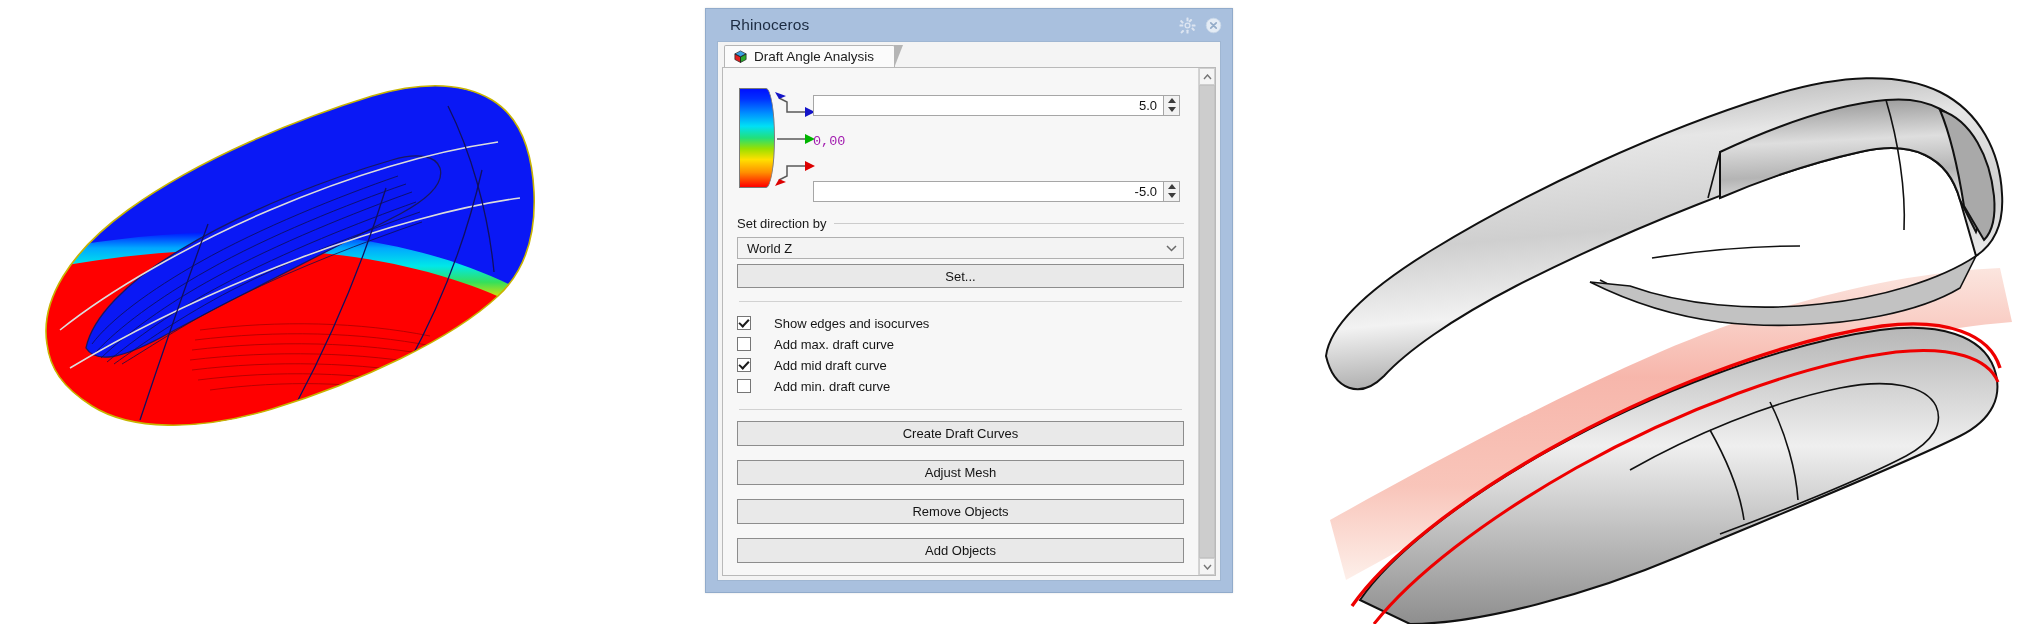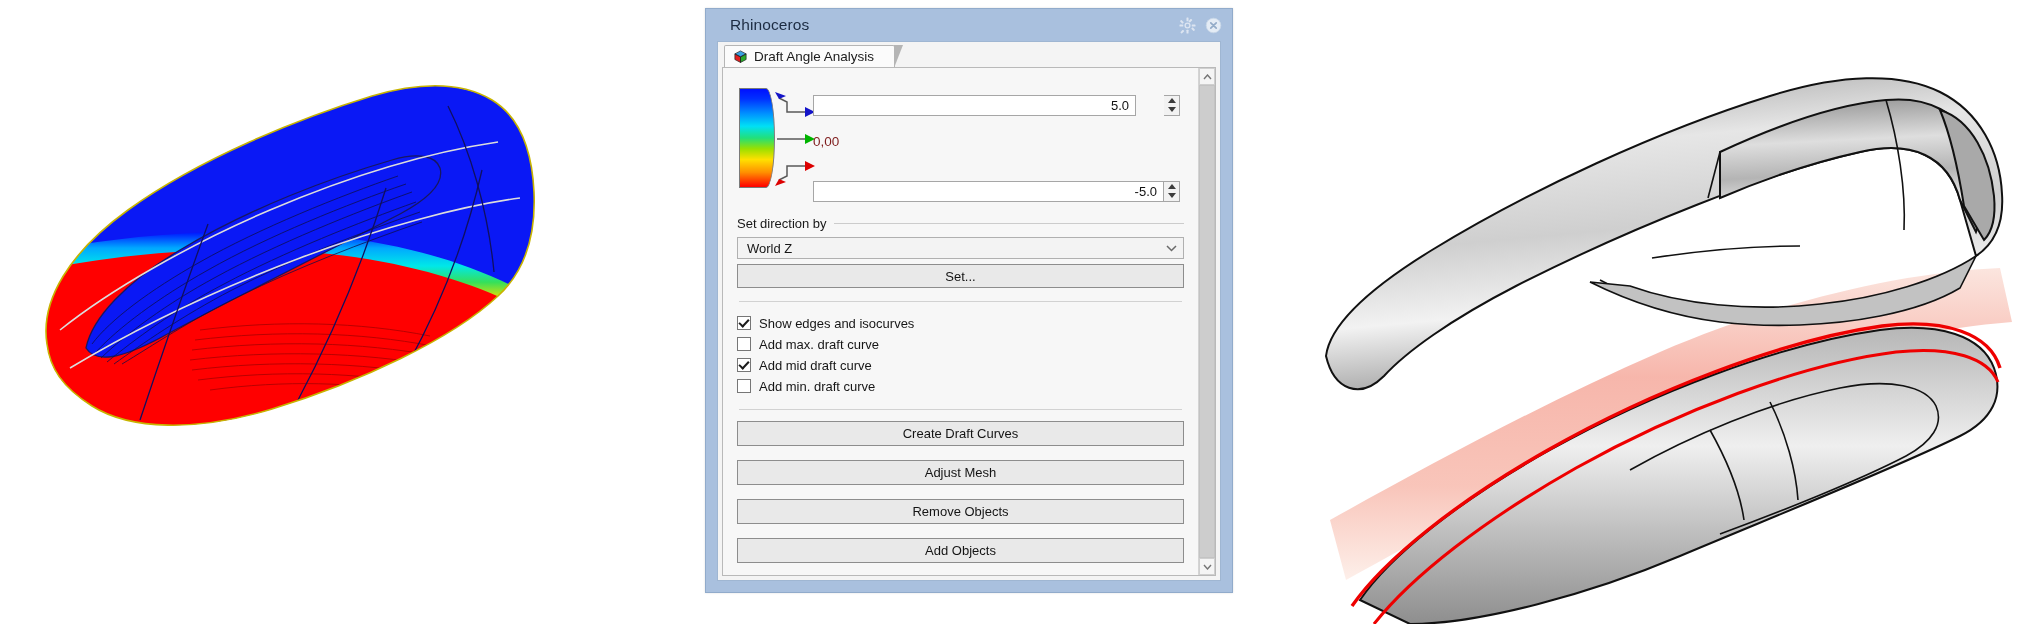--- a/index.html
+++ b/index.html
@@ -177,21 +177,21 @@
     box-sizing: border-box;
   }
   .spin-row {
     position: absolute;
     left: 76px;
     right: 4px;
     height: 22px;
     display: flex;
     align-items: center;
   }
-  .spin-row.top { top: 12px; gap: 28px; }
+  .spin-row.top { top: 12px; }
   .spin-row.bottom { top: 98px; }
   .mid-row {
     position: absolute;
     left: 76px;
     top: 48px;
     height: 22px;
     display: flex;
     align-items: center;
     gap: 6px;
   }
@@ -217,21 +217,21 @@
     display: flex;
     flex-direction: column;
     cursor: pointer;
   }
   .spinner div {
     flex: 1;
     display: flex;
     align-items: center;
     justify-content: center;
   }
-  .mid-value { font-size: 13.5px; color: #7f1d1d; }
+  .mid-value { font-size: 13.5px; color: #a21caf; font-family: Liberation Mono, monospace; }
 
   
   .group-label-row {
     display: flex;
     align-items: center;
     gap: 7px;
     margin-top: 16px;
   }
   .group-label {
     font-size: 13px;
@@ -269,21 +269,21 @@
     font-size: 13px;
     color: #141414;
     cursor: pointer;
   }
   .hr { height: 1px; background: #d2d2d2; margin: 13px 2px 11px 2px; }
 
   
   .cb-row {
     display: flex;
     align-items: center;
-    gap: 8px;
+    gap: 23px;
     height: 20px;
     margin-bottom: 1px;
     cursor: pointer;
   }
   .cb {
     width: 14px; height: 14px;
     border: 1px solid #767676;
     background: #ffffff;
     box-sizing: border-box;
     flex: none;

